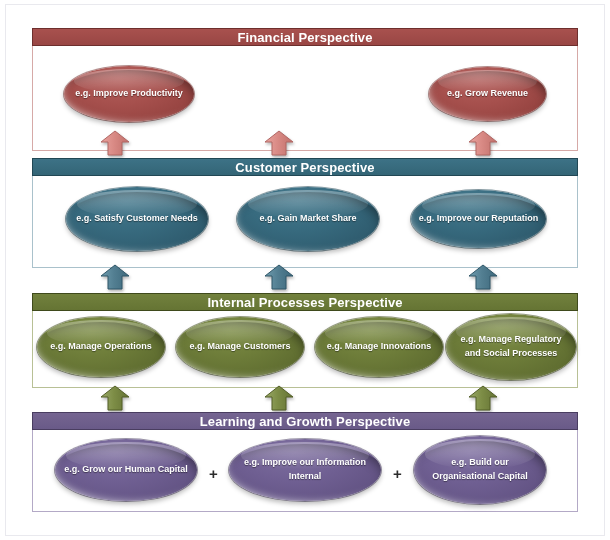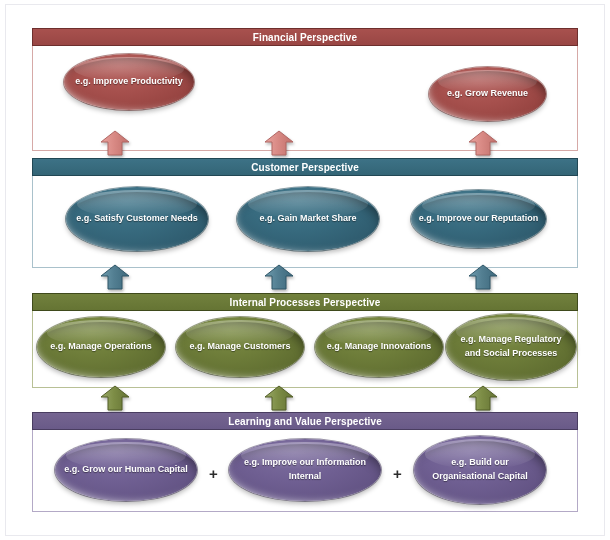--- a/index.html
+++ b/index.html
@@ -40,21 +40,21 @@
     width: 546px;
     box-sizing: border-box;
     background: #ffffff;
   }
 
   .bar {
     height: 18px;
     line-height: 18px;
     text-align: center;
     color: #ffffff;
-    font-size: 10px;
+    font-size: 13px;
     font-weight: bold;
     letter-spacing: .1px;
     box-sizing: border-box;
   }
 
   .body-box {
     position: relative;
     box-sizing: border-box;
     background: #ffffff;
   }
@@ -157,21 +157,21 @@
 <body>
 
 <div id="canvas">
 
   <div id="outer-frame"></div>
 
   <div class="perspective p-financial" style="top:28px;">
     <div class="bar">Financial Perspective</div>
     <div class="body-box" style="height:105px;">
 
-      <div class="ellipse e-red" style="left:31px; top:8px; width:130px; height:56px;">
+      <div class="ellipse e-red" style="left:31px; top:20px; width:130px; height:56px;">
         <span class="etext">e.g. Improve Productivity</span>
       </div>
 
 
       <div class="ellipse e-red" style="left:396px; top:21px; width:117px; height:54px;">
         <span class="etext">e.g. Grow Revenue</span>
       </div>
 
     </div>
   </div>
@@ -281,21 +281,21 @@
       <polygon points="15,1 29,12 22,12 22,25 8,25 8,12 1,12" fill="url(#gGreen)" stroke="#525e27" stroke-width="1"></polygon>
     </svg>
   </div>
   <div class="arrow" style="left:468px; top:385px;">
     <svg viewBox="0 0 30 26" aria-hidden="true">
       <polygon points="15,1 29,12 22,12 22,25 8,25 8,12 1,12" fill="url(#gGreen)" stroke="#525e27" stroke-width="1"></polygon>
     </svg>
   </div>
 
   <div class="perspective p-learning" style="top:412px;">
-    <div class="bar">Learning and Value Perspective</div>
+    <div class="bar">Learning and Growth Perspective</div>
     <div class="body-box" style="height:82px;">
 
       <div class="ellipse e-purple" style="left:22px; top:9px; width:142px; height:62px;">
         <span class="etext">e.g. Grow our Human Capital</span>
       </div>
 
       <div class="plus" style="left:176px; top:36px;">+</div>
 
       <div class="ellipse e-purple" style="left:196px; top:9px; width:152px; height:62px;">
         <span class="etext">e.g. Improve our Information Internal</span>

